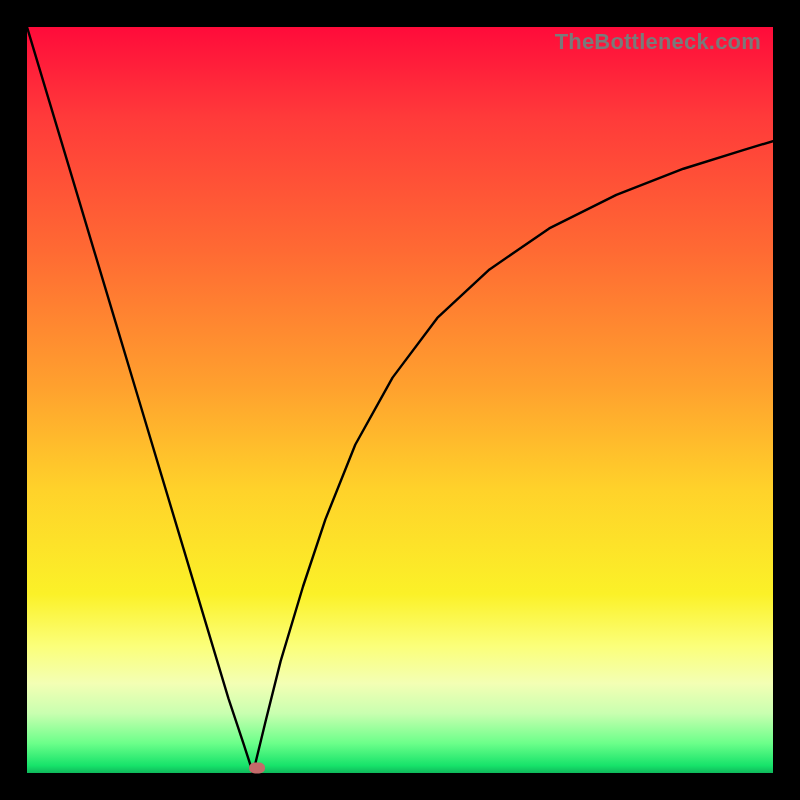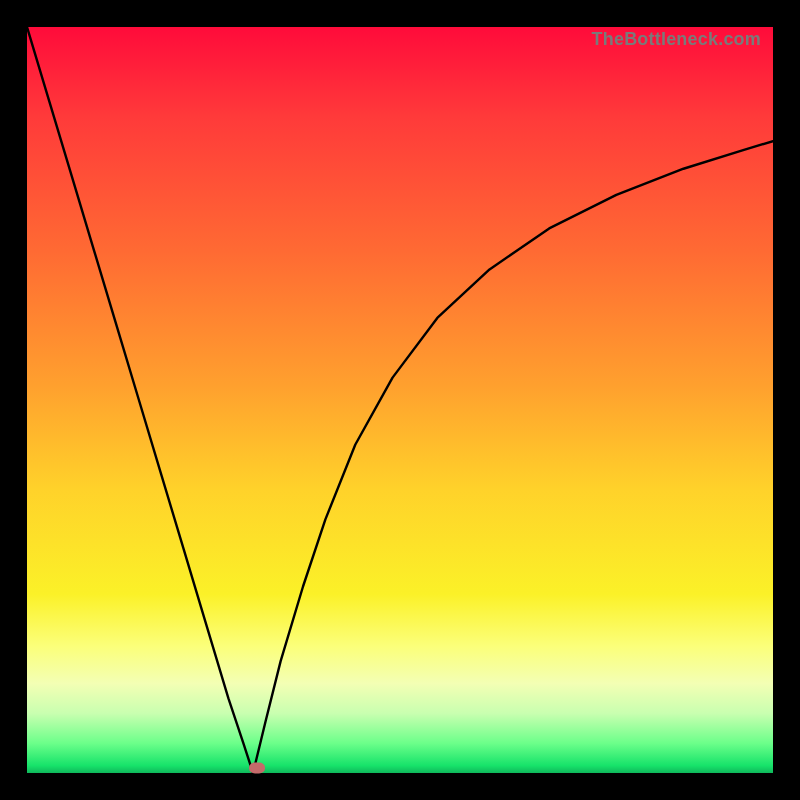--- a/index.html
+++ b/index.html
@@ -40,21 +40,21 @@
       #17e36a 99%,
       #0fb85b 100%
     );
   }
   .watermark {
     position: absolute;
     top: 2px;
     right: 12px;
     color: #7a7a7a;
     font-family: Arial, Helvetica, sans-serif;
-    font-size: 18px;
+    font-size: 22px;
     font-weight: 600;
     letter-spacing: 0.2px;
     user-select: none;
   }
   svg.curves {
     position: absolute;
     left: 0;
     top: 0;
     width: 746px;
     height: 746px;

